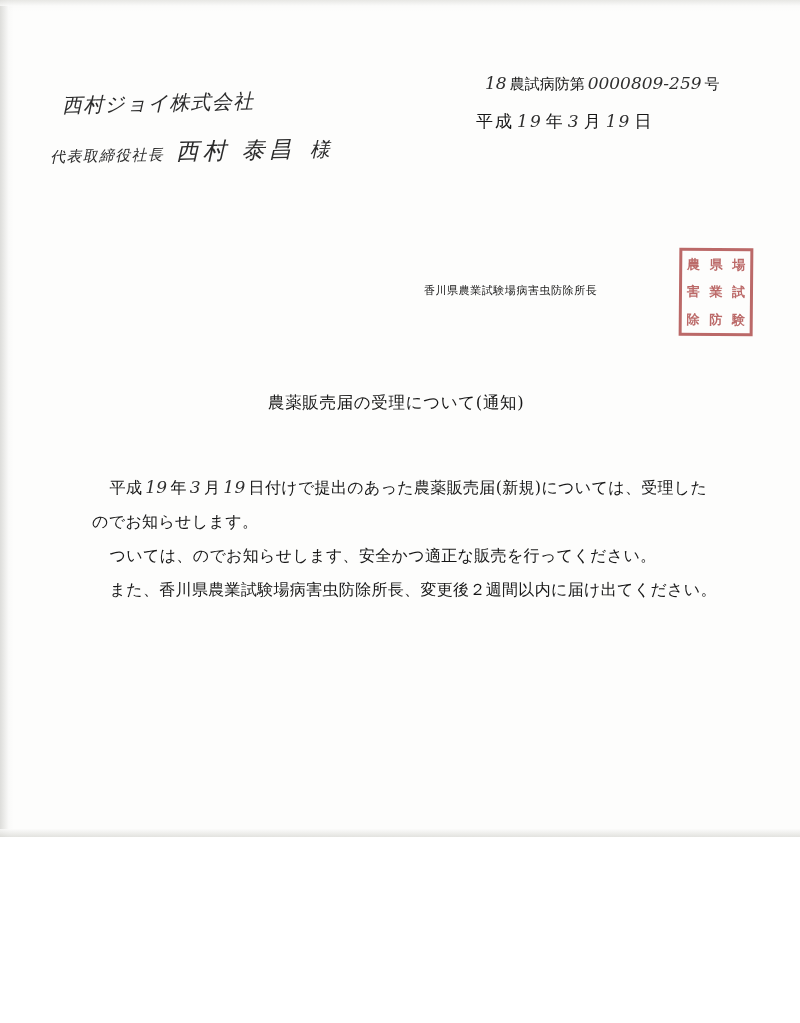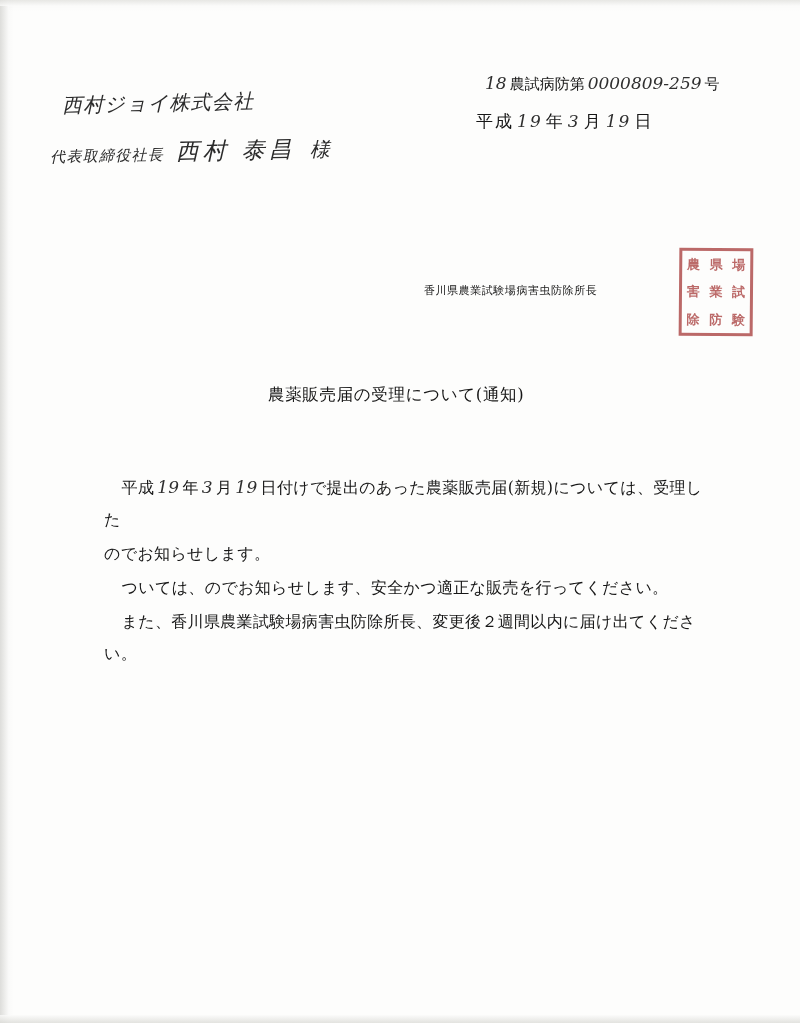--- a/index.html
+++ b/index.html
@@ -8,21 +8,21 @@
     padding: 0;
     background: #ffffff;
   }
   body {
     font-family: "Liberation Serif", "DejaVu Serif", serif;
     color: #1a1a1a;
   }
   .page {
     position: relative;
     width: 800px;
-    height: 1023px;
+    height: 837px;
     margin: 0 auto;
     background: #fdfdfc;
     overflow: hidden;
     
     background-image:
       linear-gradient(to right, rgba(0,0,0,0.035) 0px, rgba(0,0,0,0.0) 14px),
       linear-gradient(to bottom, rgba(0,0,0,0.02) 0px, rgba(0,0,0,0.0) 12px);
   }
   .scan-edge-left {
     position: absolute;
@@ -143,38 +143,38 @@
   }
   .seal span {
     display: flex;
     align-items: center;
     justify-content: center;
     font-weight: bold;
   }
 
   .doc-title {
     position: absolute;
-    top: 384px;
+    top: 392px;
     left: 268px;
     font-size: 16.5px;
     letter-spacing: 0.04em;
     white-space: nowrap;
   }
 
   .body {
     position: absolute;
     top: 470px;
     left: 88px;
     width: 630px;
     font-size: 16px;
     line-height: 2.0;
     letter-spacing: 0.02em;
   }
   .body p {
-    margin: 0 0 2px 16px;
+    margin: 0 0 2px 4px;
     text-indent: 0;
   }
   .body p.indent {
     text-indent: 1.1em;
   }
   .body .cont {
     text-indent: 0;
   }
 </style>
 </head>

